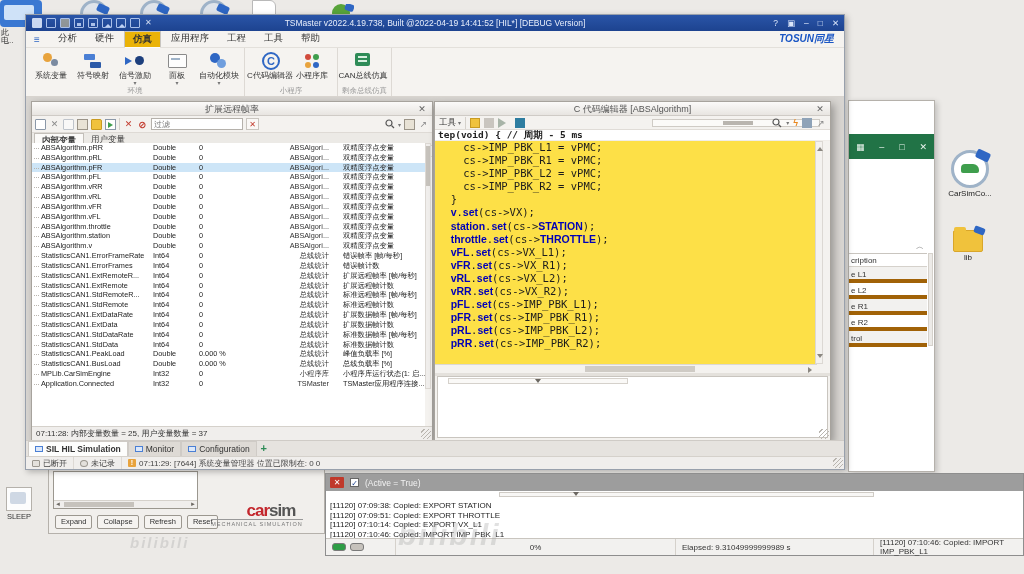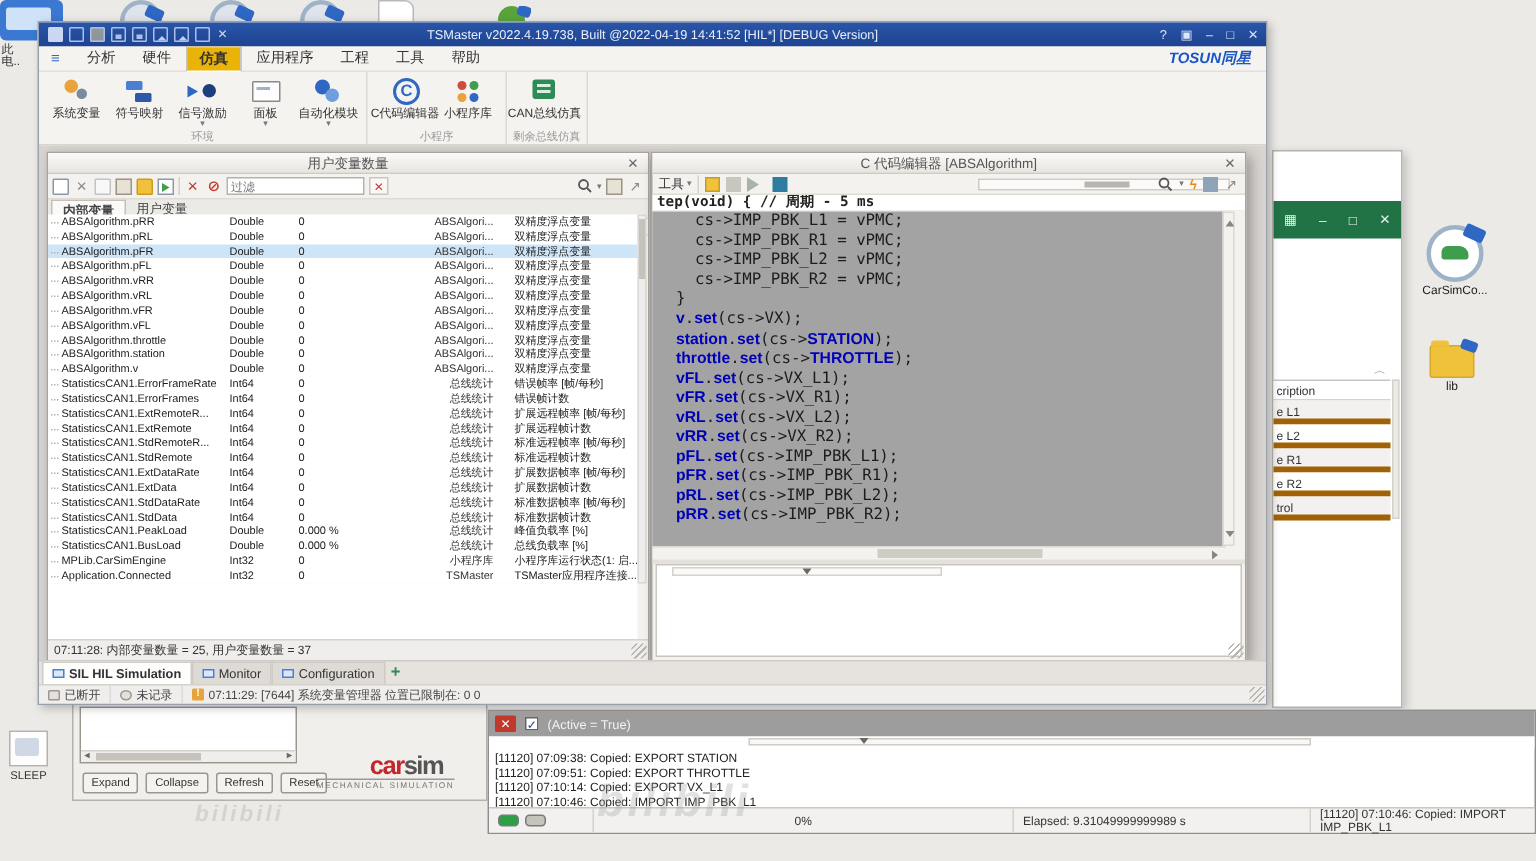--- a/index.html
+++ b/index.html
@@ -115,21 +115,21 @@
   .eico{width:10px;height:10px;display:inline-block;position:relative;}
   .eico.folder{background:#f0c23c;border:1px solid #c99b22;}
   .eico.gsq{background:#c9c5bf;}
   .eico.play{width:0;height:0;border:5px solid transparent;border-left:8px solid #a8b4a8;}
   .eico.teal{background:#2e7da0;}
   .ed-hscroll{position:absolute;left:217px;top:3px;width:168px;height:8px;border:1px solid #cfcbc5;background:#fbfaf8;}
   .ed-hscroll::after{content:"";position:absolute;left:70px;top:1px;width:30px;height:4px;background:#b9b5af;}
   .ed-right{position:absolute;right:4px;display:flex;gap:4px;align-items:center;}
   .flash{color:#e8871e;font-weight:bold;font-size:9px;}
   .ed-headerline{height:11px;background:#fff;border-bottom:1px solid #f0ede9;overflow:hidden;font-family:"DejaVu Sans Mono",monospace;font-size:9.5px;font-weight:bold;color:#222;line-height:10px;padding-left:3px;white-space:pre;}
-  .code-area{position:absolute;left:0;top:39px;width:382px;height:223px;background:#a3a3a3;overflow:hidden;padding-left:3px;}
+  .code-area{position:absolute;left:0;top:39px;width:382px;height:223px;background:#fde047;overflow:hidden;padding-left:3px;}
   .code-line{font-family:"DejaVu Sans Mono",monospace;font-size:10.5px;line-height:13.1px;color:#1c1c1c;white-space:pre;}
   .kw{color:#0000b8;font-weight:bold;}
   .ed-vscroll{position:absolute;right:7px;top:39px;width:8px;height:223px;background:#f4f2ef;border:1px solid #dcd8d3;}
   .arr{position:absolute;left:1px;width:0;height:0;border:3px solid transparent;}
   .arr.up{top:2px;border-bottom:4px solid #8a867f;}
   .arr.dn{bottom:2px;border-top:4px solid #8a867f;}
   .ed-hscroll2{position:absolute;left:0;top:262px;width:382px;height:9px;background:#f4f2ef;border-top:1px solid #dcd8d3;}
   .ed-hscroll2 .thumb{position:absolute;left:150px;top:1px;width:110px;height:6px;background:#cfcbc5;}
   .ed-hscroll2 .arr.rt{right:2px;top:2px;left:auto;border-left:4px solid #8a867f;}
   .ed-split{position:absolute;left:0;top:271px;width:100%;height:3px;background:#e4e1dc;}
@@ -387,21 +387,21 @@
               </div>
             </div>
           <div class="rgroup-label">剩余总线仿真</div>
         </div>
       </div>
 
     <div class="mdi">
 
       <div class="sysvar-win">
         <div class="mdititle">
-          <span>用户变量数量</span>
+          <span>扩展远程帧率</span>
           <span class="close">✕</span>
         </div>
         <div class="sv-toolbar">
           <span class="tico page"></span>
           <span class="tico xgray">✕</span>
           <span class="tico page dim"></span>
           <span class="tico clip"></span>
           <span class="tico folder"></span>
           <span class="tico exp"></span>
           <span class="vsep"></span>

